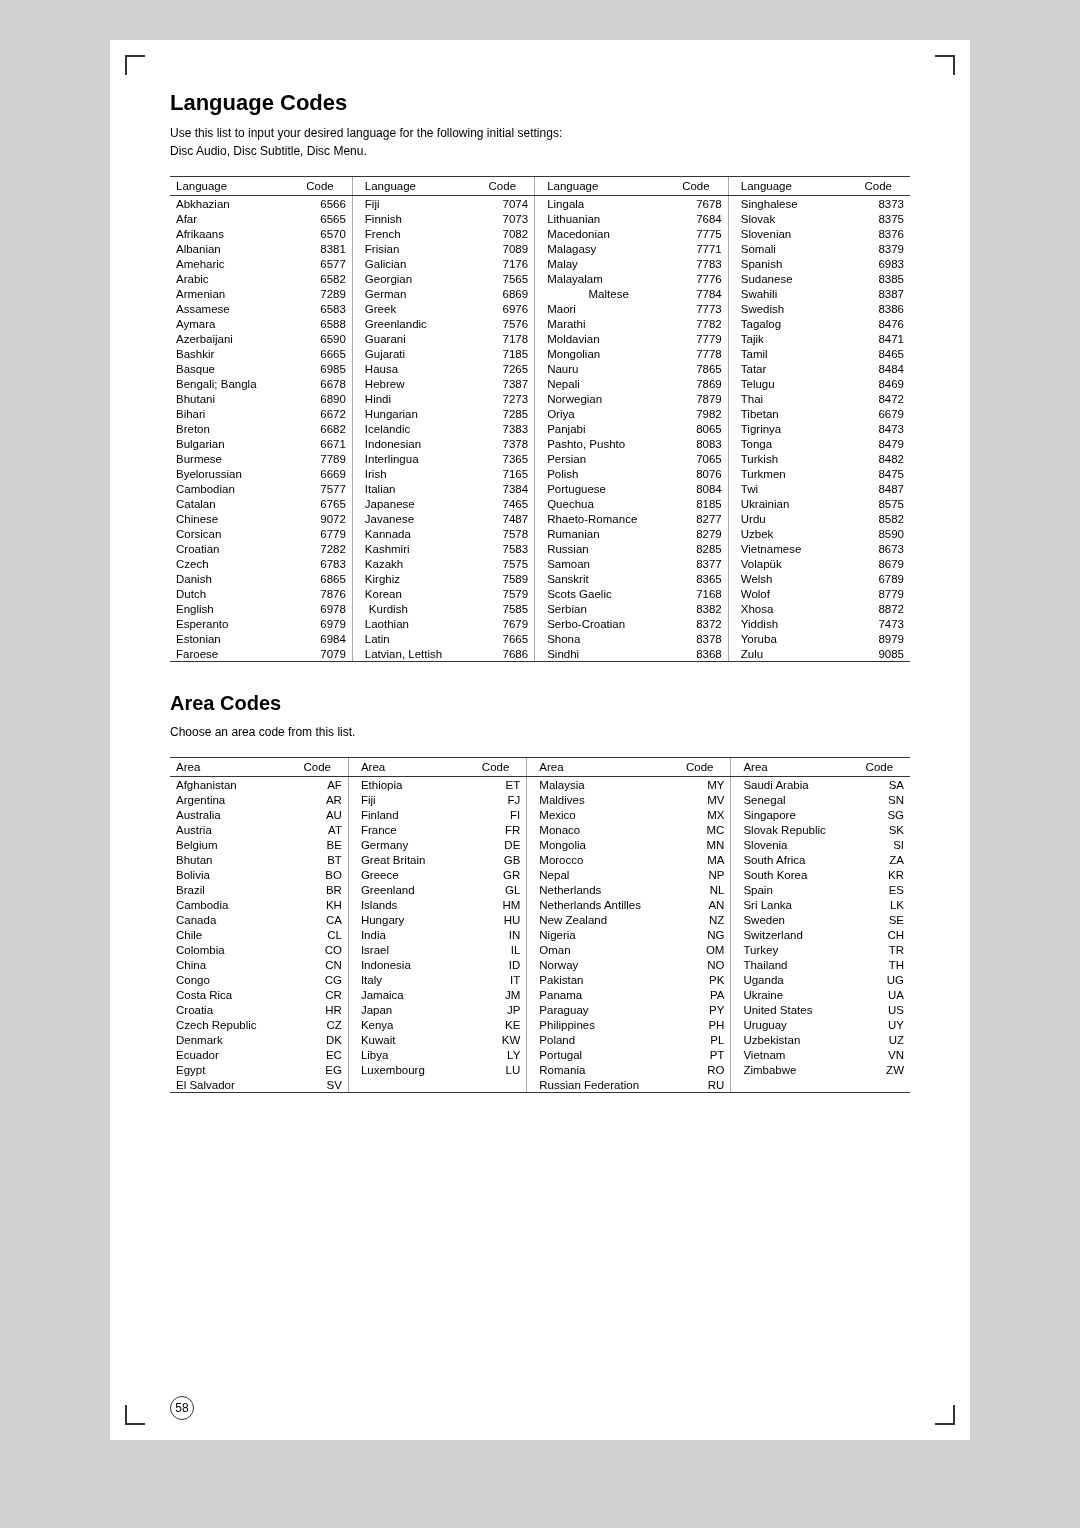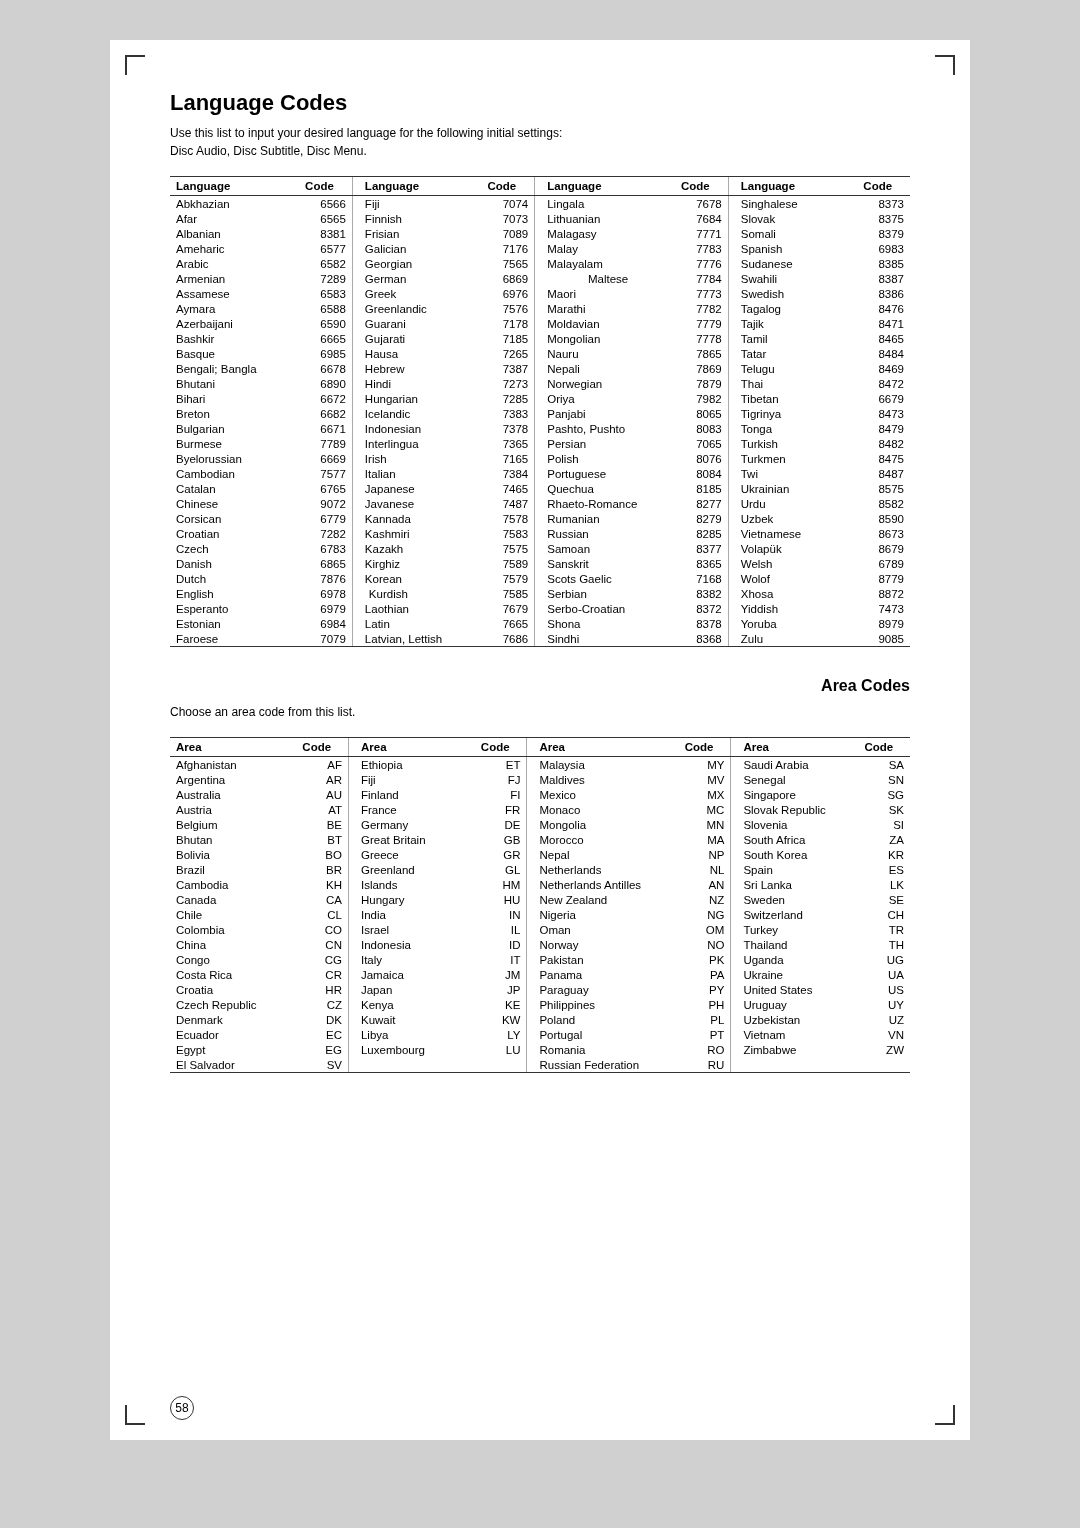--- a/index.html
+++ b/index.html
@@ -46,21 +46,21 @@
 
     .table-section {
       margin-bottom: 30px;
     }
     .four-col-table {
       width: 100%;
       border-collapse: collapse;
       font-size: 11.5px;
     }
     .four-col-table th {
-      font-weight: bold;
+      font-weight: normal;
       border-top: 1.5px solid #333;
       border-bottom: 1px solid #333;
       padding: 3px 6px;
       text-align: left;
       background: #fff;
     }
     .four-col-table td {
       padding: 1.5px 6px;
       vertical-align: top;
     }
@@ -73,25 +73,24 @@
     }
     .lang-col {
       min-width: 100px;
     }
     
     .col-divider {
       border-left: 1px solid #aaa;
     }
 
     h2 {
-      font-size: 16px;
+      font-size: 20px;
       font-weight: bold;
       margin-bottom: 8px;
       margin-top: 26px;
-      text-align: right;
     }
 
     .page-num {
       position: absolute;
       bottom: 20px;
       left: 60px;
       font-size: 12px;
       border: 1px solid #333;
       border-radius: 50%;
       width: 24px;
@@ -145,20 +144,30 @@
             <td class="lang-col">Afar</td>
             <td class="code-col">6565</td>
             <td class="lang-col col-divider" style="padding-left: 12px;">Finnish</td>
             <td class="code-col">7073</td>
             <td class="lang-col col-divider" style="padding-left: 12px;">Lithuanian</td>
             <td class="code-col">7684</td>
             <td class="lang-col col-divider" style="padding-left: 12px;">Slovak</td>
             <td class="code-col">8375</td>
           </tr>
           <tr>
+            <td class="lang-col">Afrikaans</td>
+            <td class="code-col">6570</td>
+            <td class="lang-col col-divider" style="padding-left: 12px;">French</td>
+            <td class="code-col">7082</td>
+            <td class="lang-col col-divider" style="padding-left: 12px;">Macedonian</td>
+            <td class="code-col">7775</td>
+            <td class="lang-col col-divider" style="padding-left: 12px;">Slovenian</td>
+            <td class="code-col">8376</td>
+          </tr>
+          <tr>
             <td class="lang-col">Albanian</td>
             <td class="code-col">8381</td>
             <td class="lang-col col-divider" style="padding-left: 12px;">Frisian</td>
             <td class="code-col">7089</td>
             <td class="lang-col col-divider" style="padding-left: 12px;">Malagasy</td>
             <td class="code-col">7771</td>
             <td class="lang-col col-divider" style="padding-left: 12px;">Somali</td>
             <td class="code-col">8379</td>
           </tr>
           <tr>

